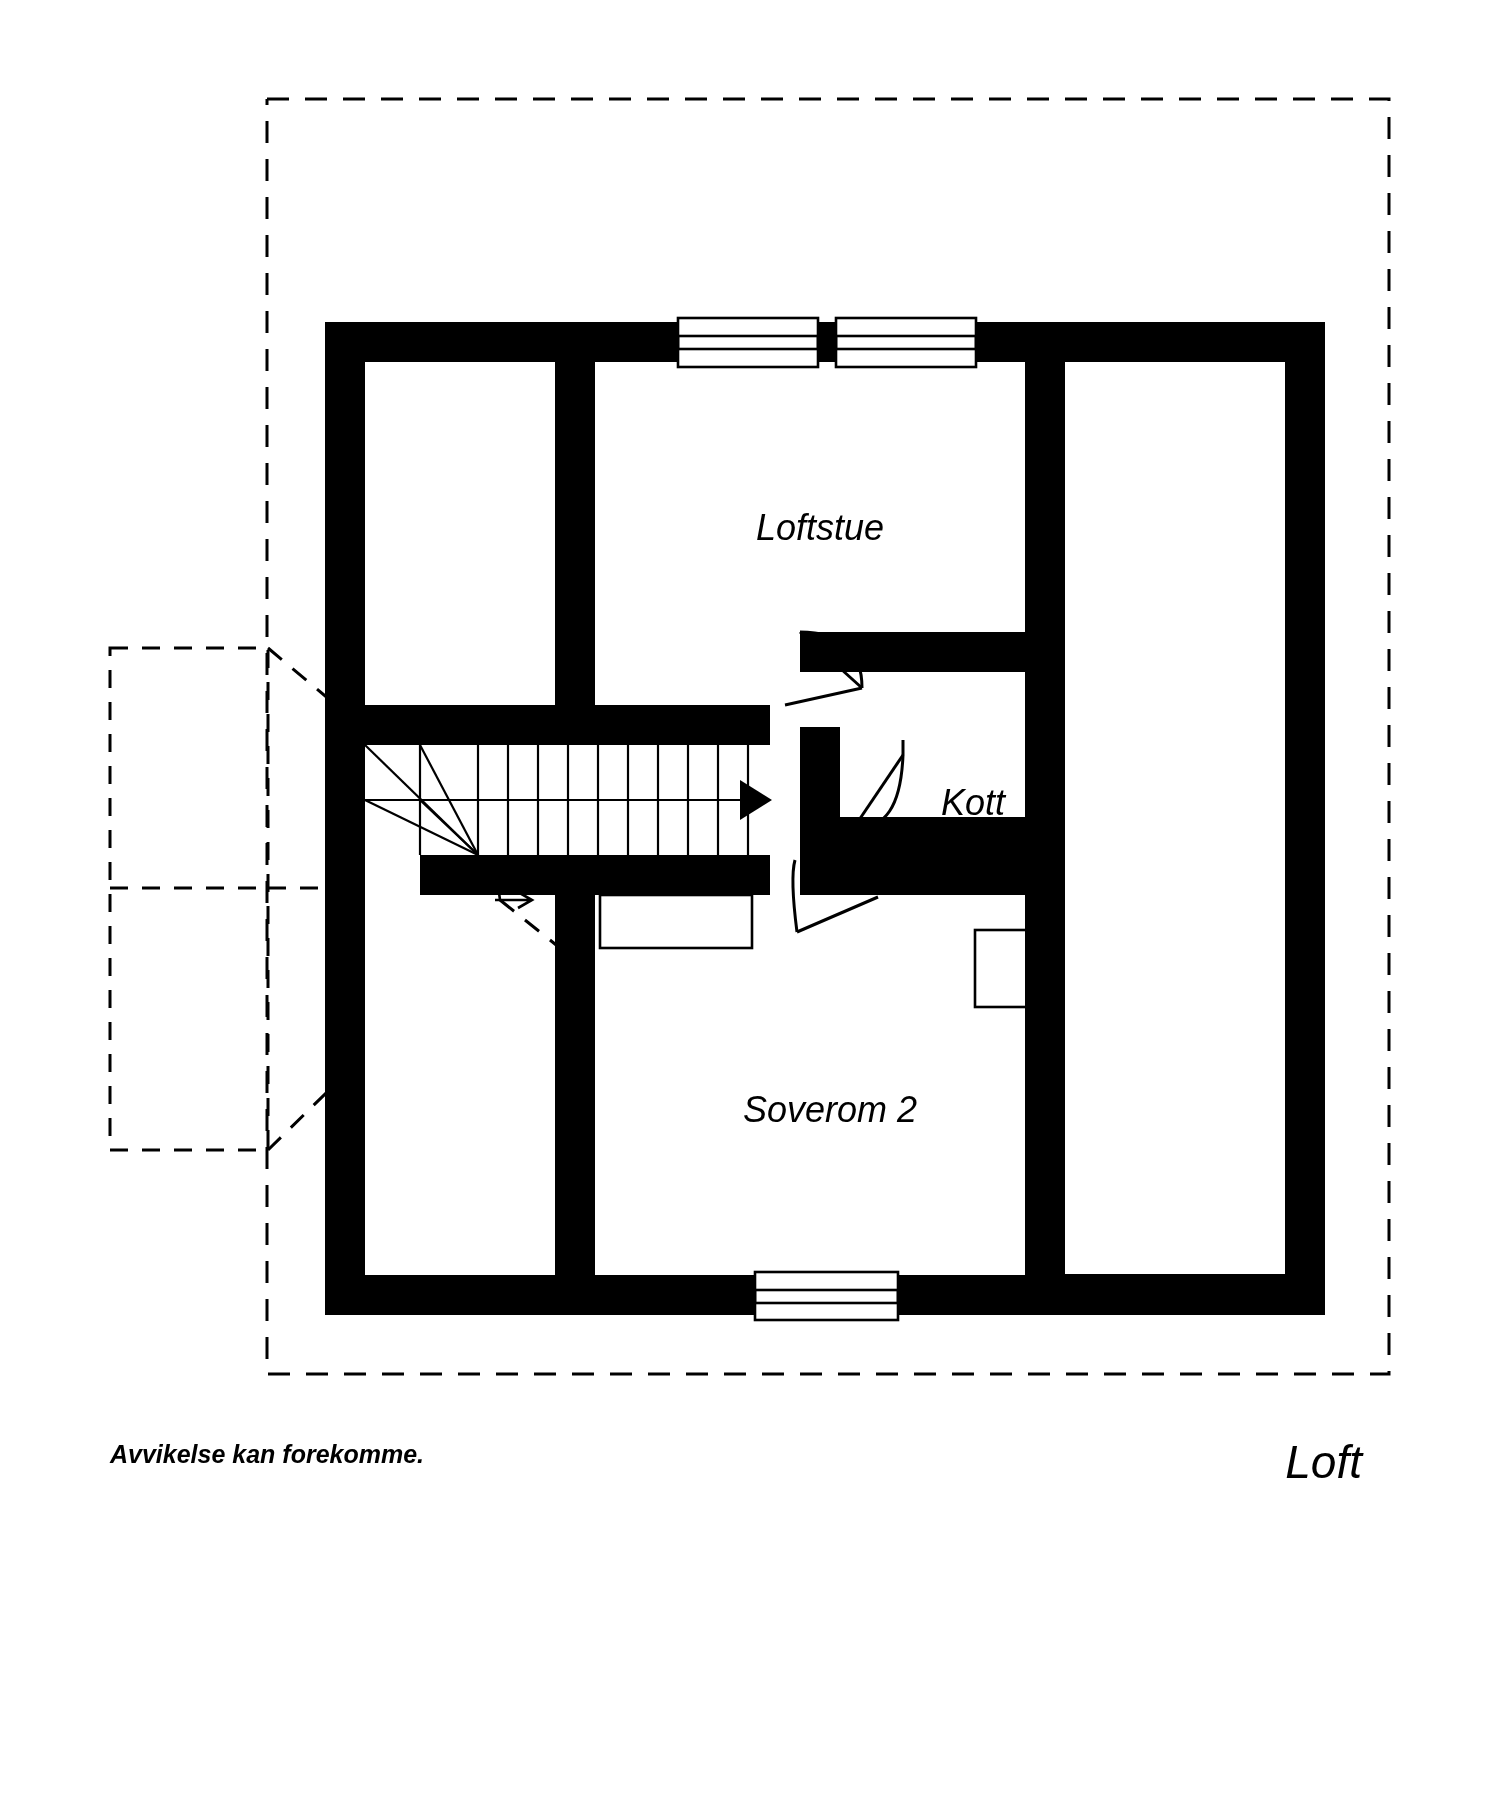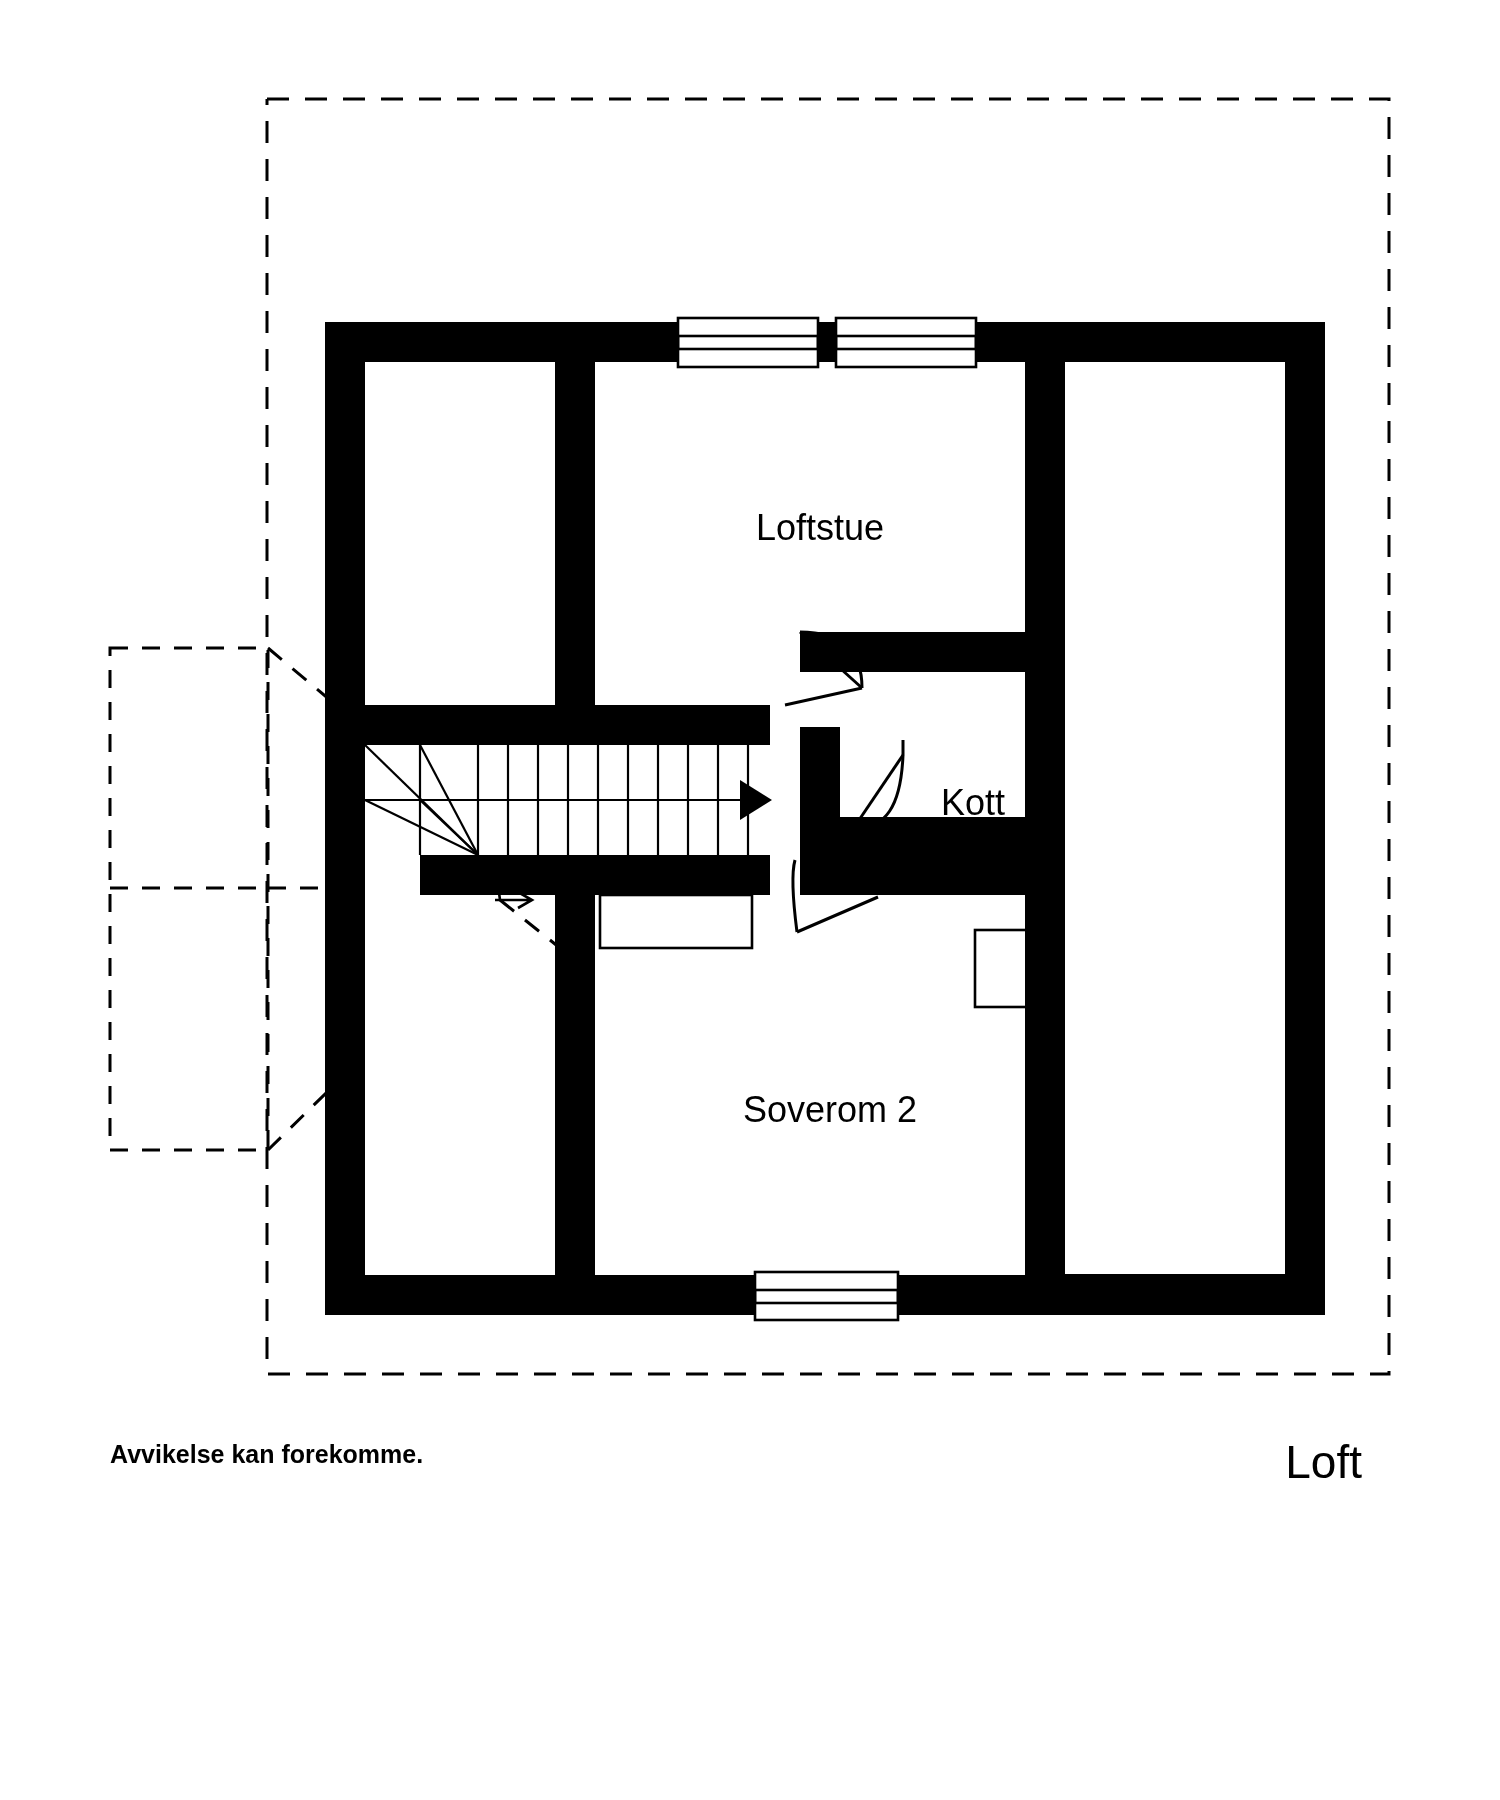--- a/index.html
+++ b/index.html
@@ -14,20 +14,21 @@
     color: #000000;
     position: relative;
     overflow: hidden;
   }
   #plan-root {
     position: absolute;
     left: 0;
     top: 0;
     width: 1500px;
     height: 1327px;
+    font-style: italic;
   }
   svg.plan-canvas {
     display: block;
     width: 1500px;
     height: 1800px;
   }
   .room-label {
     font-family: "Liberation Sans", sans-serif;
     font-size: 36px;
     fill: #000000;

